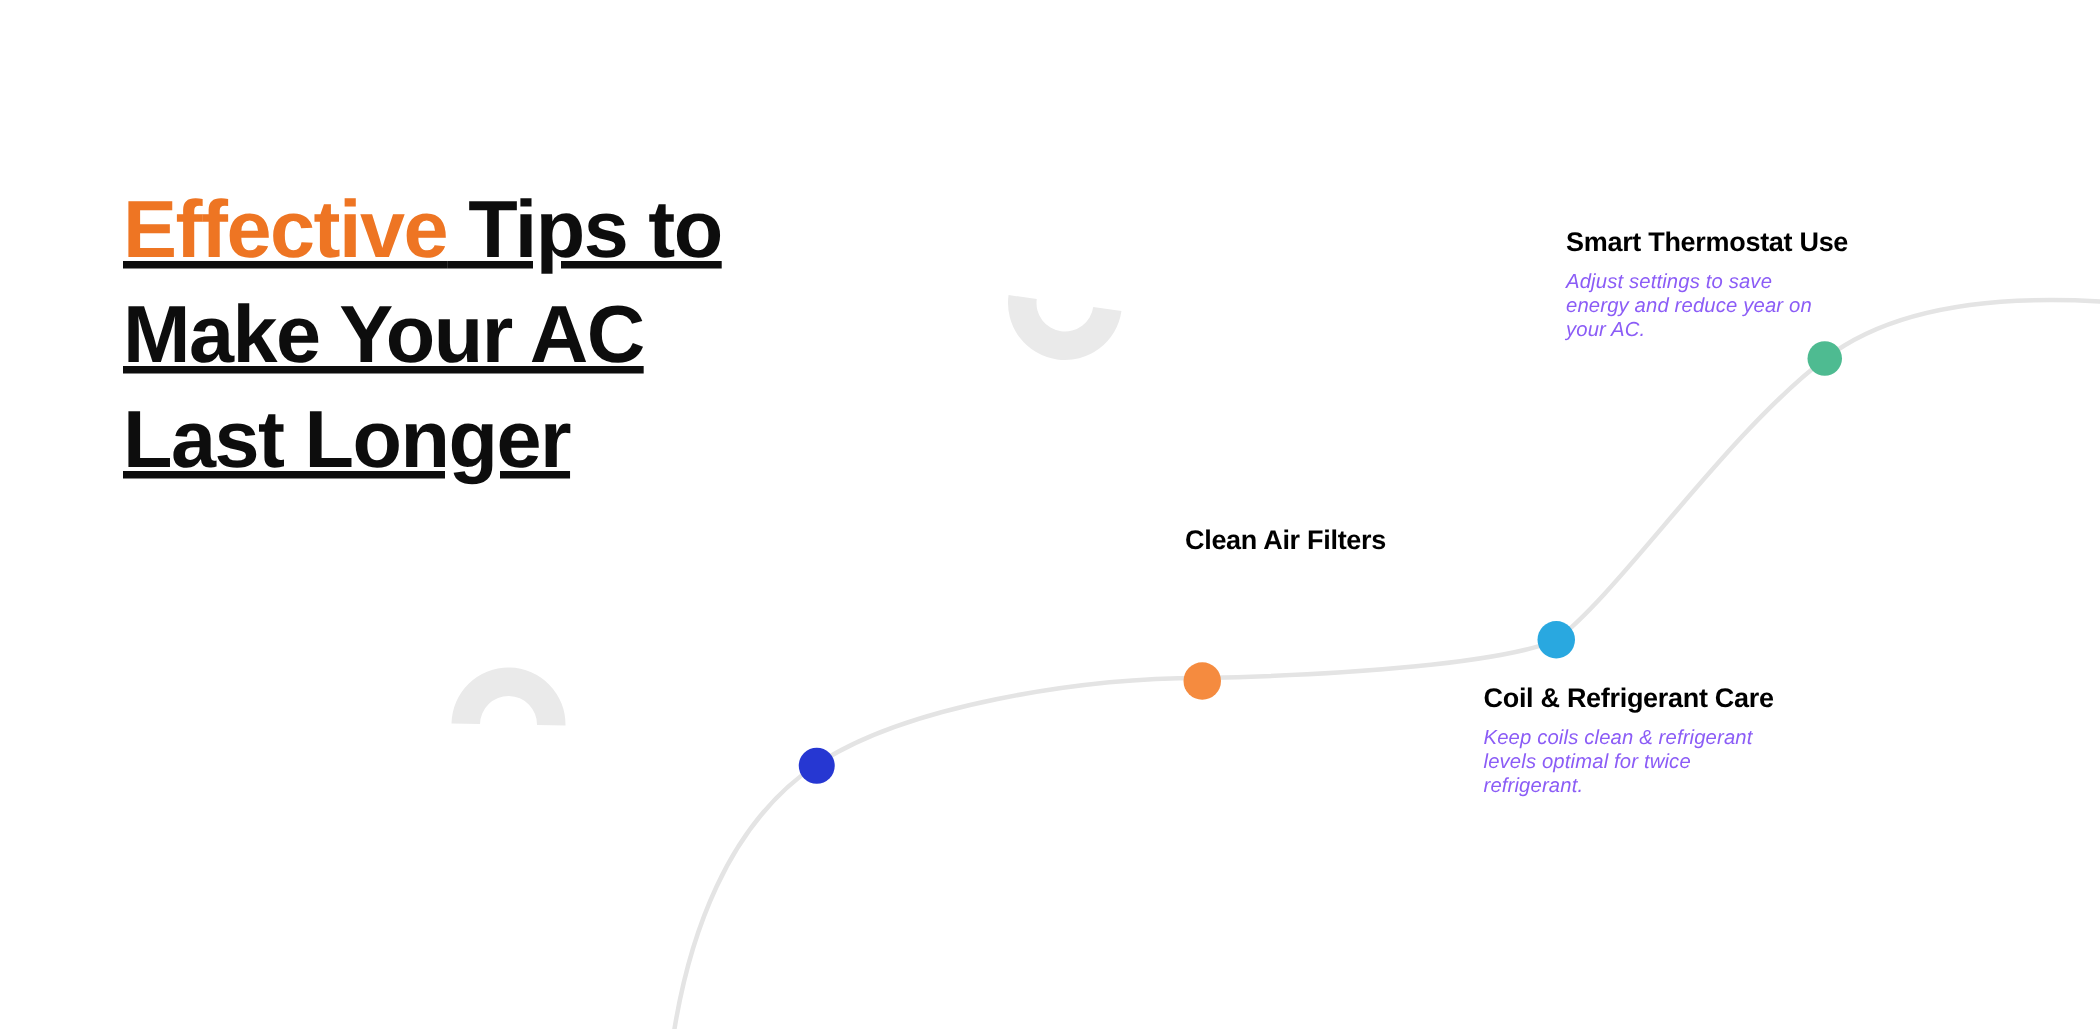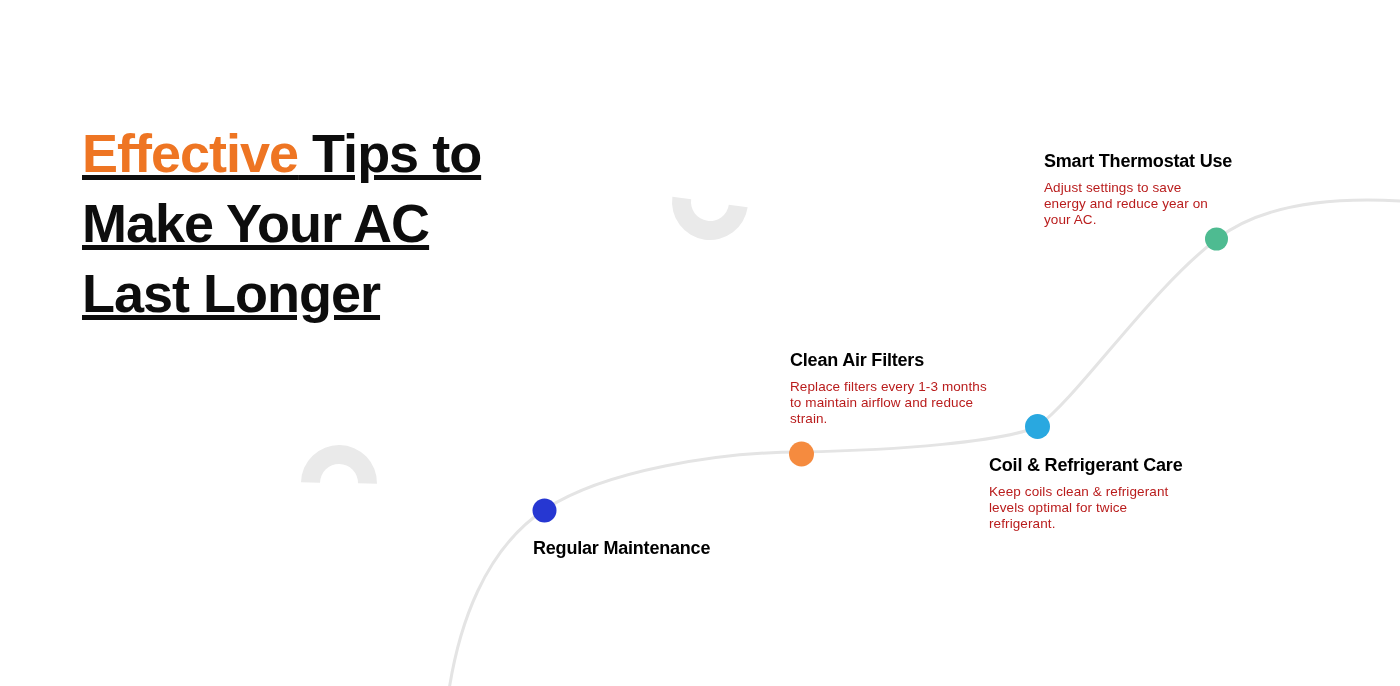--- a/index.html
+++ b/index.html
@@ -32,24 +32,25 @@
   }
   .step-heading {
     font-size: 18px;
     font-weight: 700;
     color: #000000;
     letter-spacing: -0.2px;
     margin: 0 0 8px 0;
   }
   .step-body {
     font-size: 13.5px;
-    color: #b91c1c;
+    color: #8b5cf6;
     line-height: 16px;
     font-weight: 400;
     letter-spacing: 0.1px;
+    font-style: italic;
   }
 
   #step-regular   { left: 533px;  top: 538px; width: 210px; }
   #step-filters   { left: 790px;  top: 350px; width: 215px; }
   #step-coil      { left: 989px; top: 455px; width: 205px; }
   #step-thermo    { left: 1044px; top: 151px; width: 200px; }
 </style>
 </head>
 <body>
 
@@ -74,30 +75,24 @@
     <circle cx="1216.5" cy="239" r="11.5" fill="#4ebb91"></circle>
   </svg>
 
   <h1 class="main-title">
     <span><span class="hl">Effective</span><span> Tips to</span></span><br>
     <span>Make Your AC</span><br>
     <span>Last Longer</span>
   </h1>
 
   <div class="step" id="step-regular">
-    <div class="step-heading">Regular Maintenance</div>
   </div>
 
   <div class="step" id="step-filters">
     <div class="step-heading">Clean Air Filters</div>
-    <div class="step-body">
-      <div>Replace filters every 1-3 months</div>
-      <div>to maintain airflow and reduce</div>
-      <div>strain.</div>
-    </div>
   </div>
 
   <div class="step" id="step-coil">
     <div class="step-heading">Coil &amp; Refrigerant Care</div>
     <div class="step-body">
       <div>Keep coils clean &amp; refrigerant</div>
       <div>levels optimal for twice</div>
       <div>refrigerant.</div>
     </div>
   </div>

